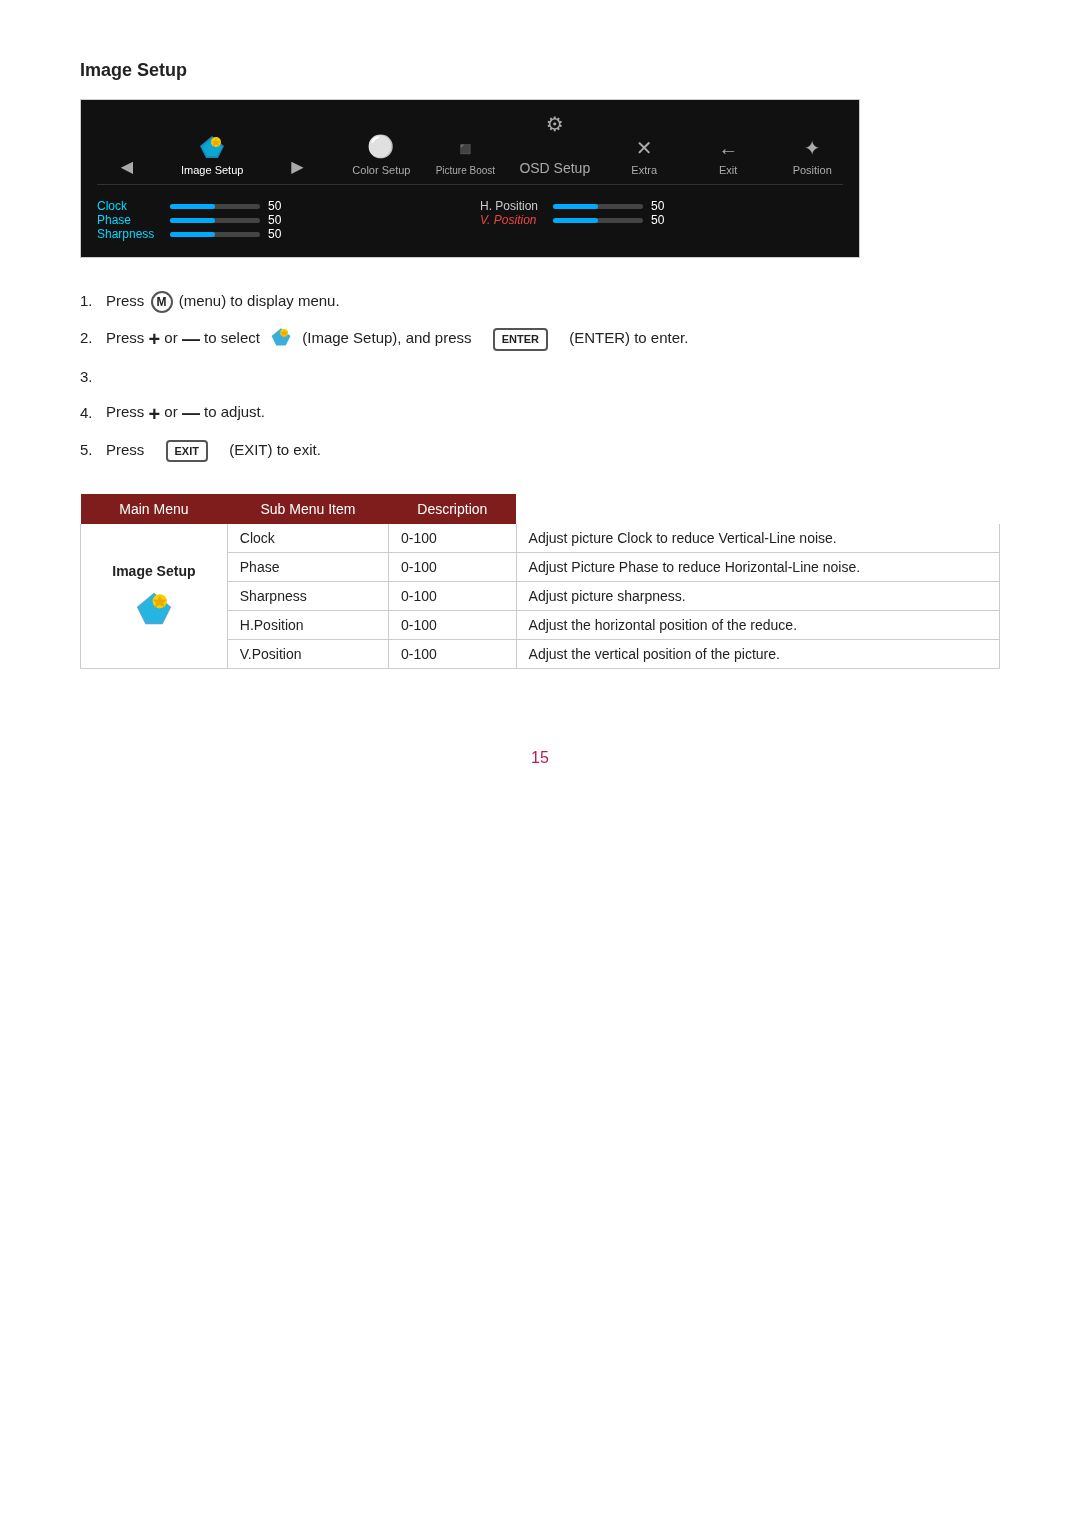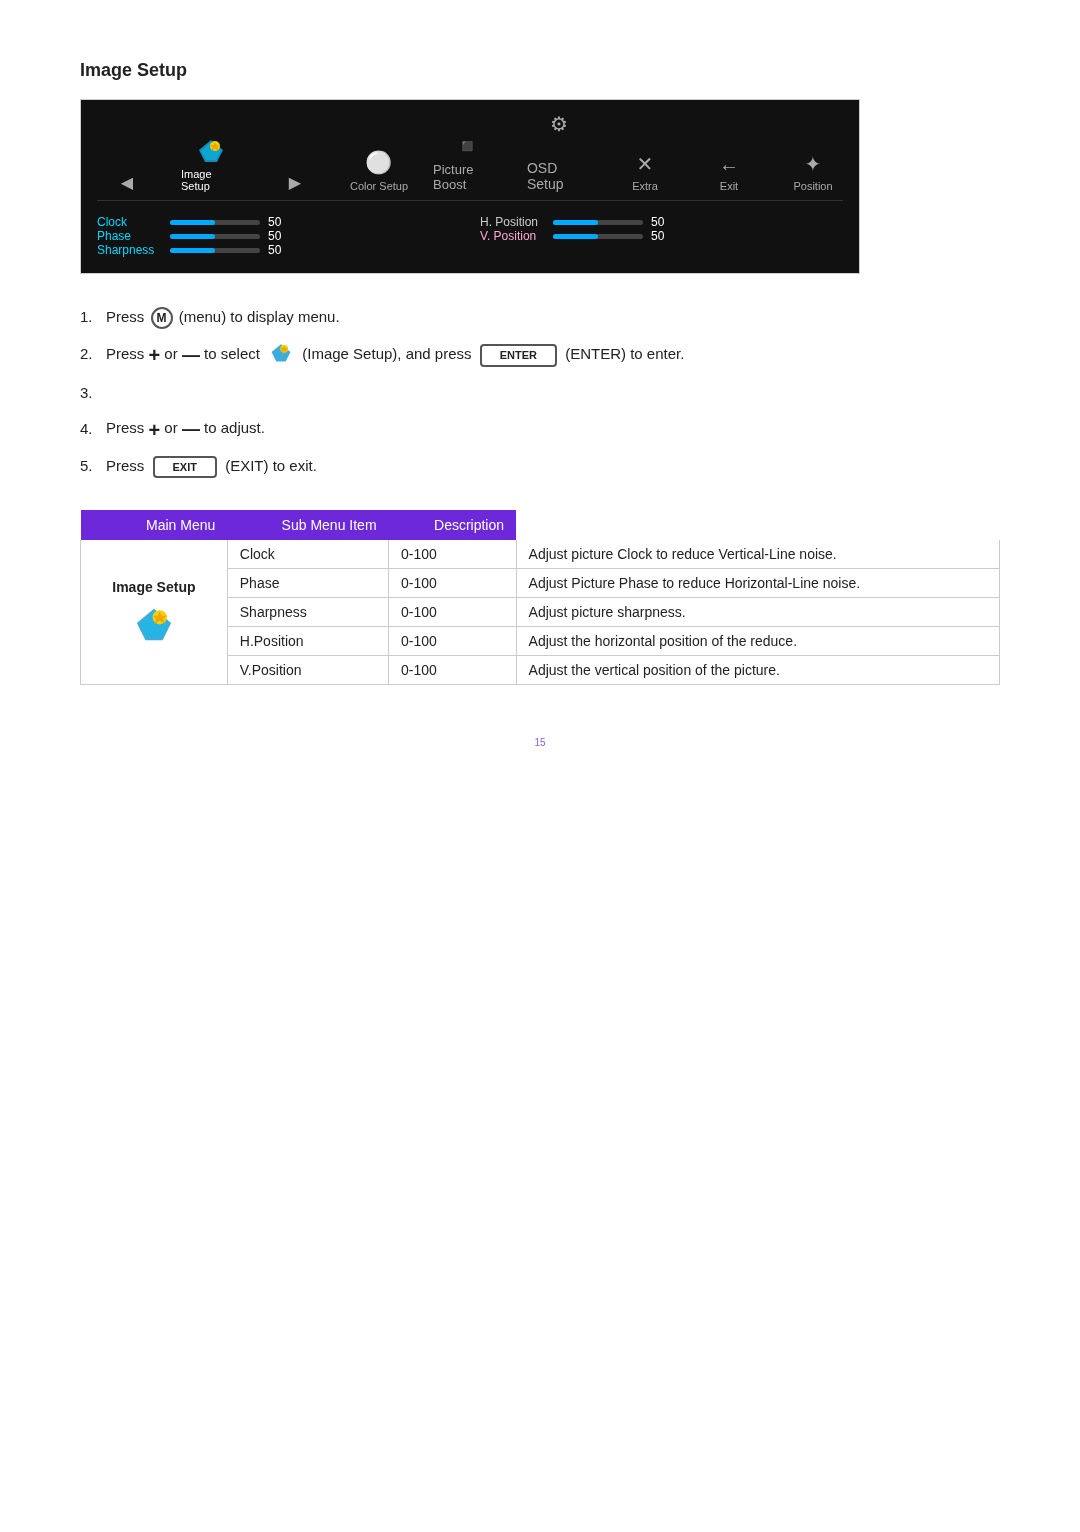--- a/index.html
+++ b/index.html
@@ -130,48 +130,48 @@
       vertical-align: middle;
       margin: 0 2px;
     }
 
     .key-rect {
       display: inline-flex;
       align-items: center;
       justify-content: center;
       border: 2px solid #555;
       border-radius: 4px;
-      padding: 1px 18px;
+      padding: 1px 7px;
       font-size: 11px;
       font-weight: bold;
       vertical-align: middle;
-      margin: 0 4px;
+      margin: 0 17px;
       text-align: center;
     }
 
     
     .inline-icon {
       display: inline-block;
       vertical-align: middle;
       margin: 0 4px;
     }
 
     
     .info-table {
       width: 100%;
       border-collapse: collapse;
       margin-top: 10px;
       font-size: 14px;
     }
 
     .info-table th {
-      background: #6d28d9;
+      background: #7f1d1d;
       color: #fff;
       padding: 7px 12px;
-      text-align: right;
+      text-align: center;
       font-weight: normal;
     }
 
     .info-table td {
       padding: 6px 12px;
       border: 1px solid #ccc;
       vertical-align: middle;
     }
 
     .info-table tr:first-child td {
@@ -181,23 +181,23 @@
     .main-menu-cell {
       text-align: center;
       font-weight: bold;
       vertical-align: middle;
       border-right: 1px solid #ccc;
     }
 
     
     .page-number {
       text-align: center;
-      margin-top: 52px;
-      font-size: 10px;
-      color: #8b5cf6;
+      margin-top: 80px;
+      font-size: 16px;
+      color: #be185d;
     }
 
     
     .svg-icon-img-setup {
       width: 32px;
       height: 28px;
     }
 
     
     .bold-plus { font-size: 20px; font-weight: bold; line-height: 1; vertical-align: middle; }
@@ -229,21 +229,21 @@
       <span style="font-size:16px; color:#aaa;">▶</span>
     </div>
 
     <div class="osd-nav-item">
       <span style="font-size:22px; color:#aaa;">⚪</span>
       <span style="font-size:11px;">Color Setup</span>
     </div>
 
     <div class="osd-nav-item">
       <span style="font-size:20px; color:#aaa;">◾</span>
-      <span style="font-size:13px;">Picture Boost</span>
+      <span style="font-size:10px;">Picture Boost</span>
     </div>
 
     <div class="osd-nav-item">
       <span style="font-size:20px; color:#aaa;">⚙</span>
       <span style="font-size:14px;margin-top:20px;">OSD Setup</span>
     </div>
 
     <div class="osd-nav-item">
       <span style="font-size:20px; color:#aaa;">✕</span>
       <span style="font-size:11px;">Extra</span>
@@ -288,21 +288,21 @@
 
     <div>
       <div class="osd-row">
         <span class="osd-label" style="color:#ccc;">H. Position</span>
         <div class="osd-slider-track">
           <div class="osd-slider-fill" style="width:50%"></div>
         </div>
         <span class="osd-value">50</span>
       </div>
       <div class="osd-row">
-        <span class="osd-label" style="color:#f9a8d4;">V. Position</span>
+        <span class="osd-label" style="color:#ef4444;font-style:italic;">V. Position</span>
         <div class="osd-slider-track">
           <div class="osd-slider-fill" style="width:50%"></div>
         </div>
         <span class="osd-value">50</span>
       </div>
     </div>
   </div>
 </div>
 
 <ol class="instructions">

